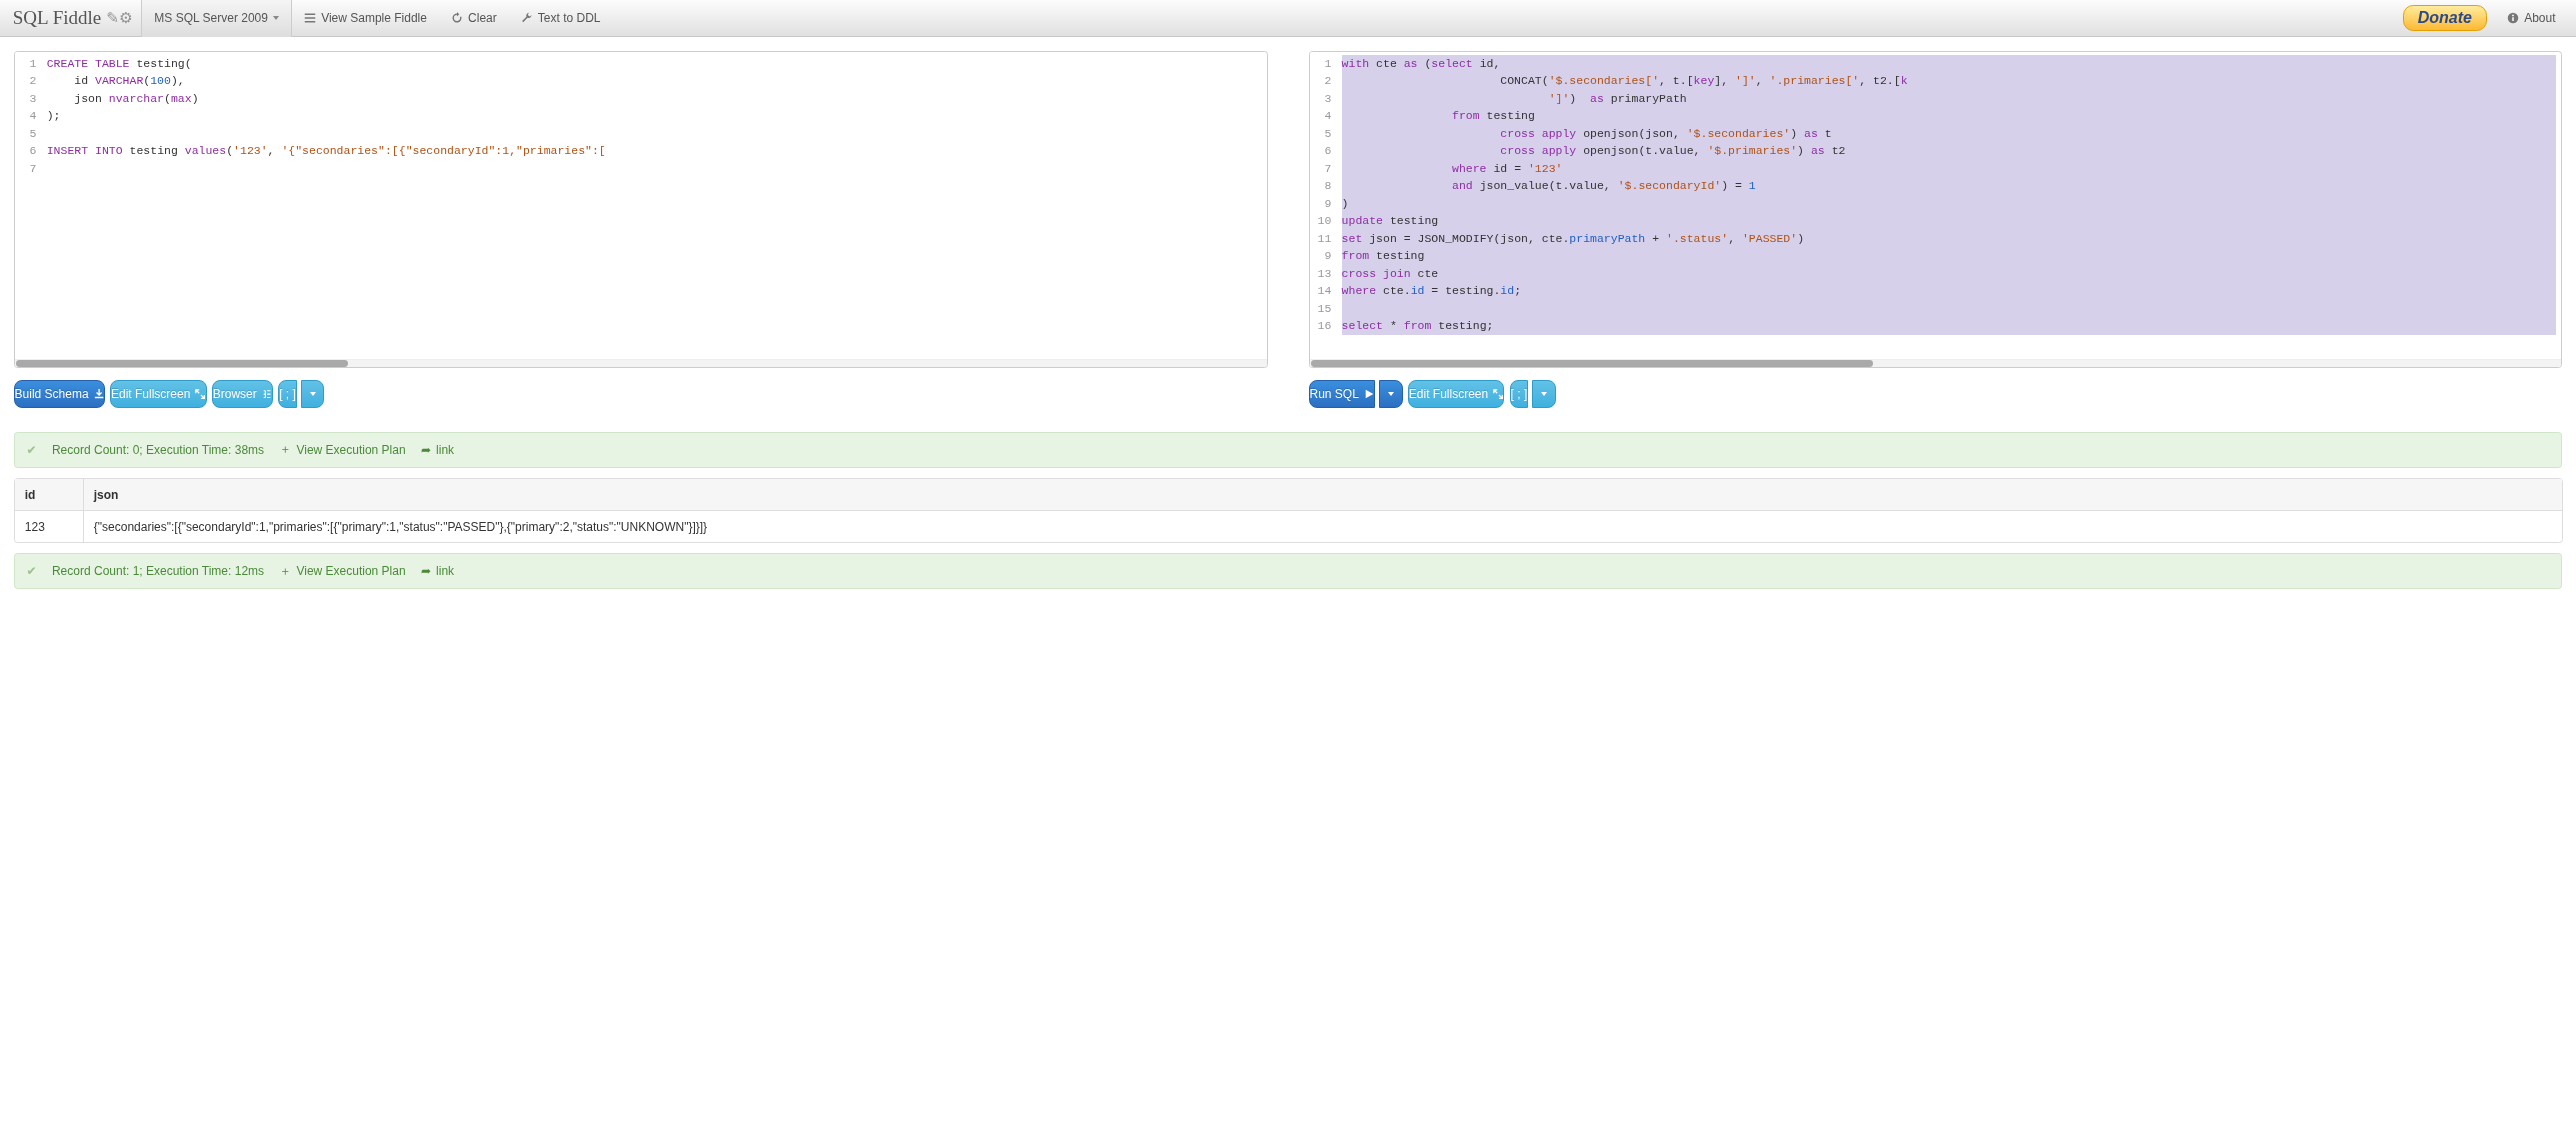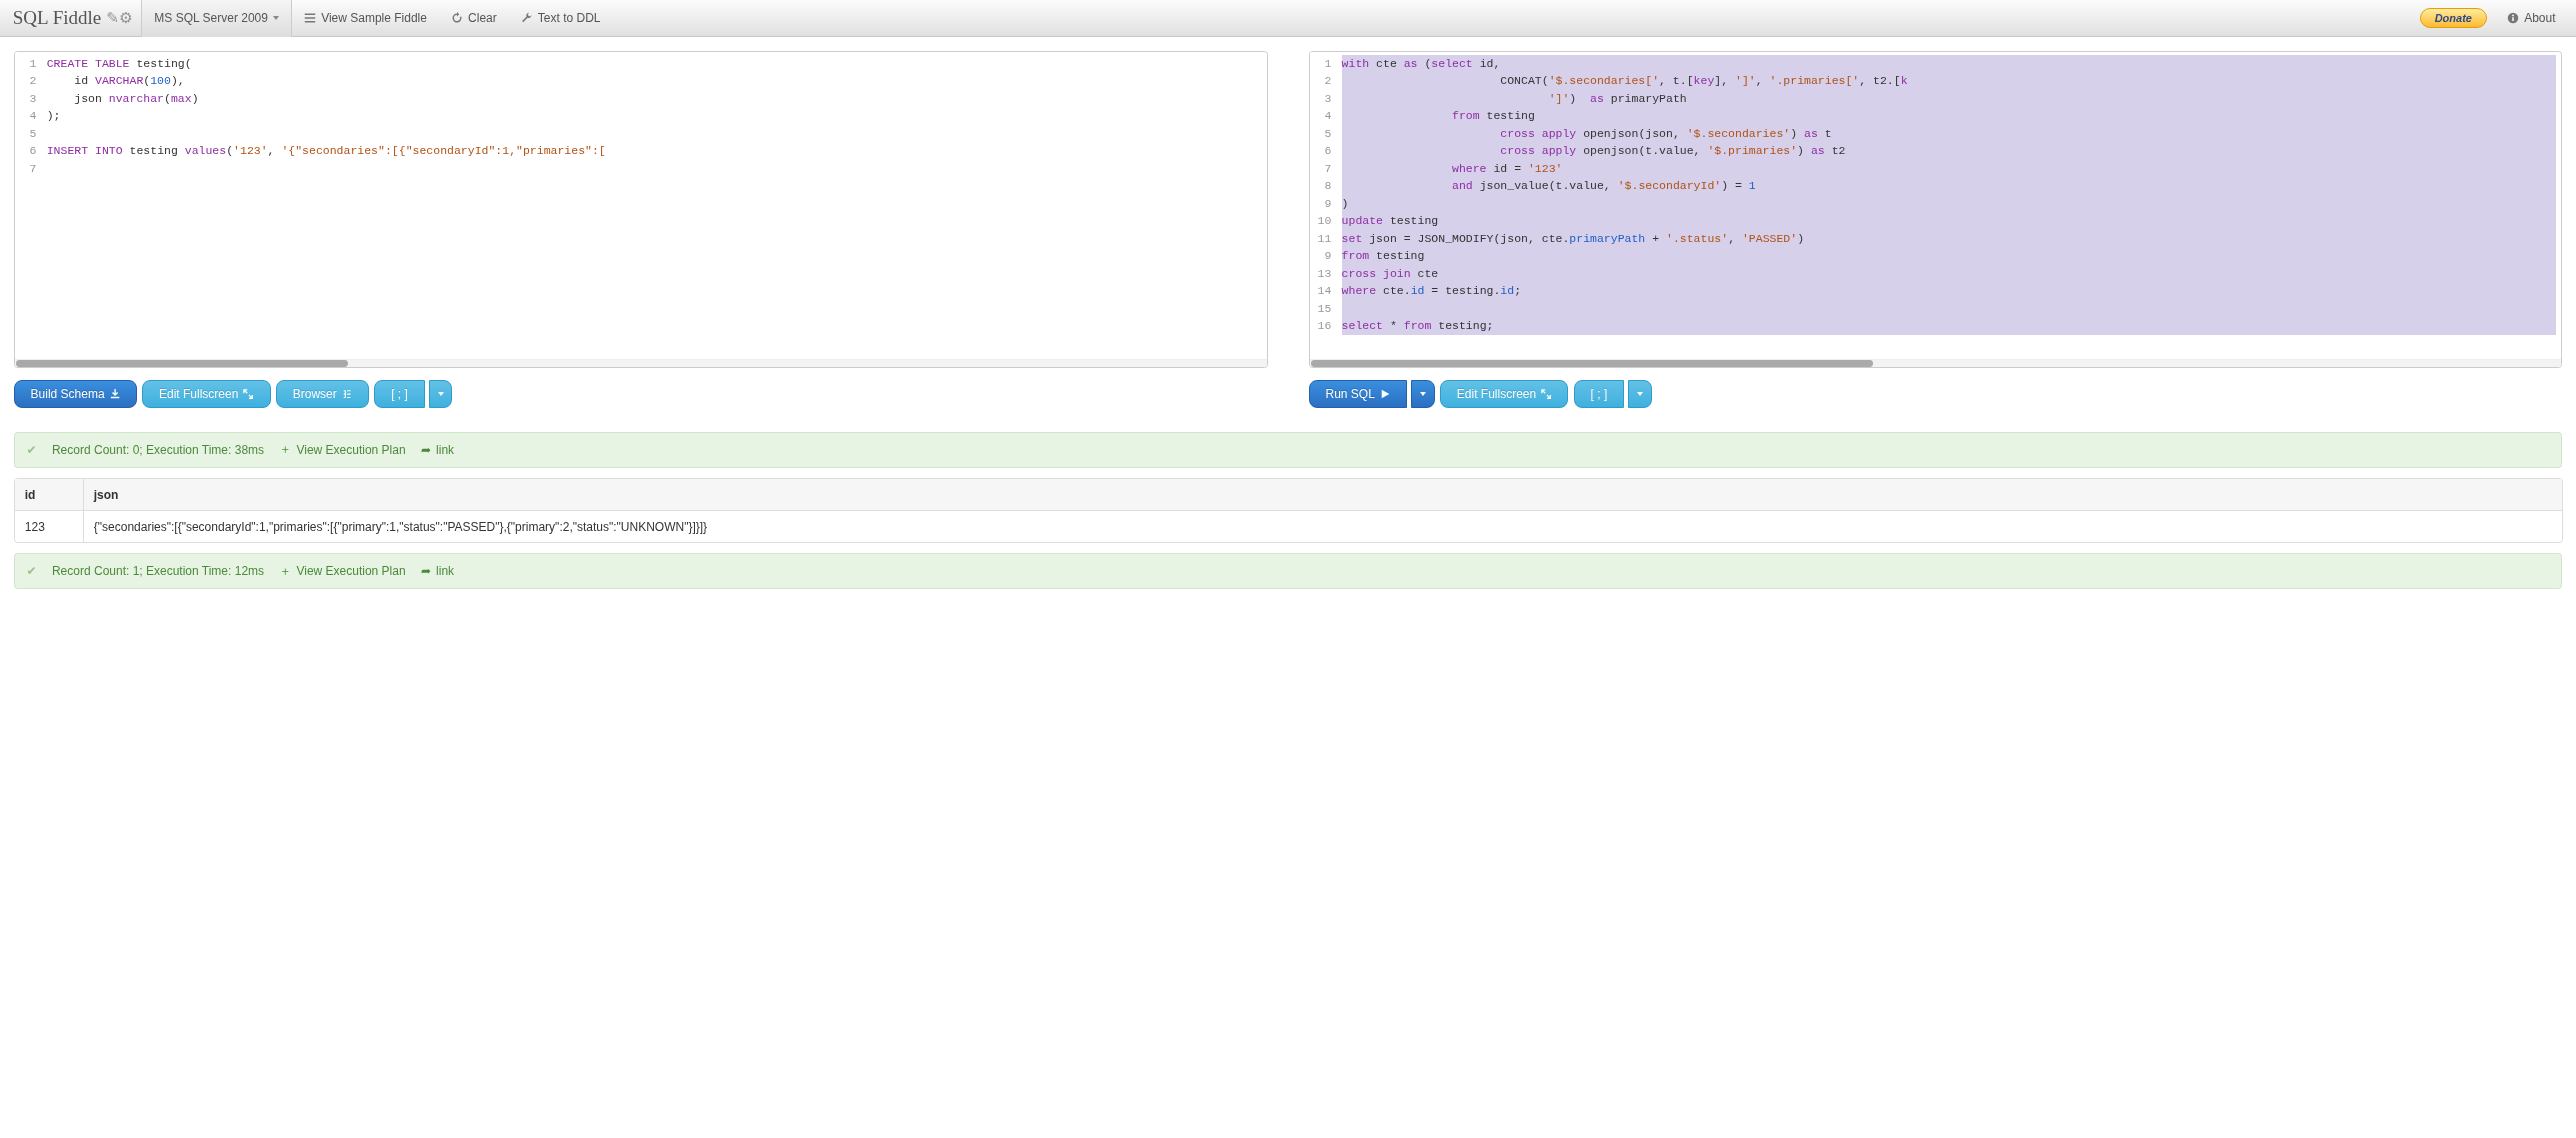--- a/index.html
+++ b/index.html
@@ -53,21 +53,21 @@
 }
 .spacer { flex: 1; }
 .donate-btn {
   background: linear-gradient(to bottom, #ffec9e, #fdb933);
   border: 0.9px solid #e2a100;
   border-radius: 10.2px;
   padding: 2.6px 13.6px;
   font-style: italic;
   font-weight: bold;
   color: #2b4a8b;
-  font-size: 11px;
+  font-size: 16px;
   margin-right: 8.5px;
   cursor: pointer;
 }
 .nav-ico { width:12px; height:12px; display:inline-block; }
 
 .panels {
   display: flex;
   gap: 41px;
   padding: 13.6px;
 }
@@ -125,21 +125,21 @@
 }
 
 .btnrow {
   margin-top: 12px;
   display: flex;
   gap: 5.1px;
 }
 .btn {
   border: 0.9px solid transparent;
   border-radius: 8px;
-  padding: 6px 16px;
+  padding: 6px 0;
   font-size: 12px;
   display: inline-flex;
   align-items: center;
   gap: 5.1px;
   cursor: pointer;
   color: #fff;
 }
 .btn-primary {
   background: linear-gradient(to bottom, #3a8fde, #2b6fc2);
   border-color: #2460a8;

